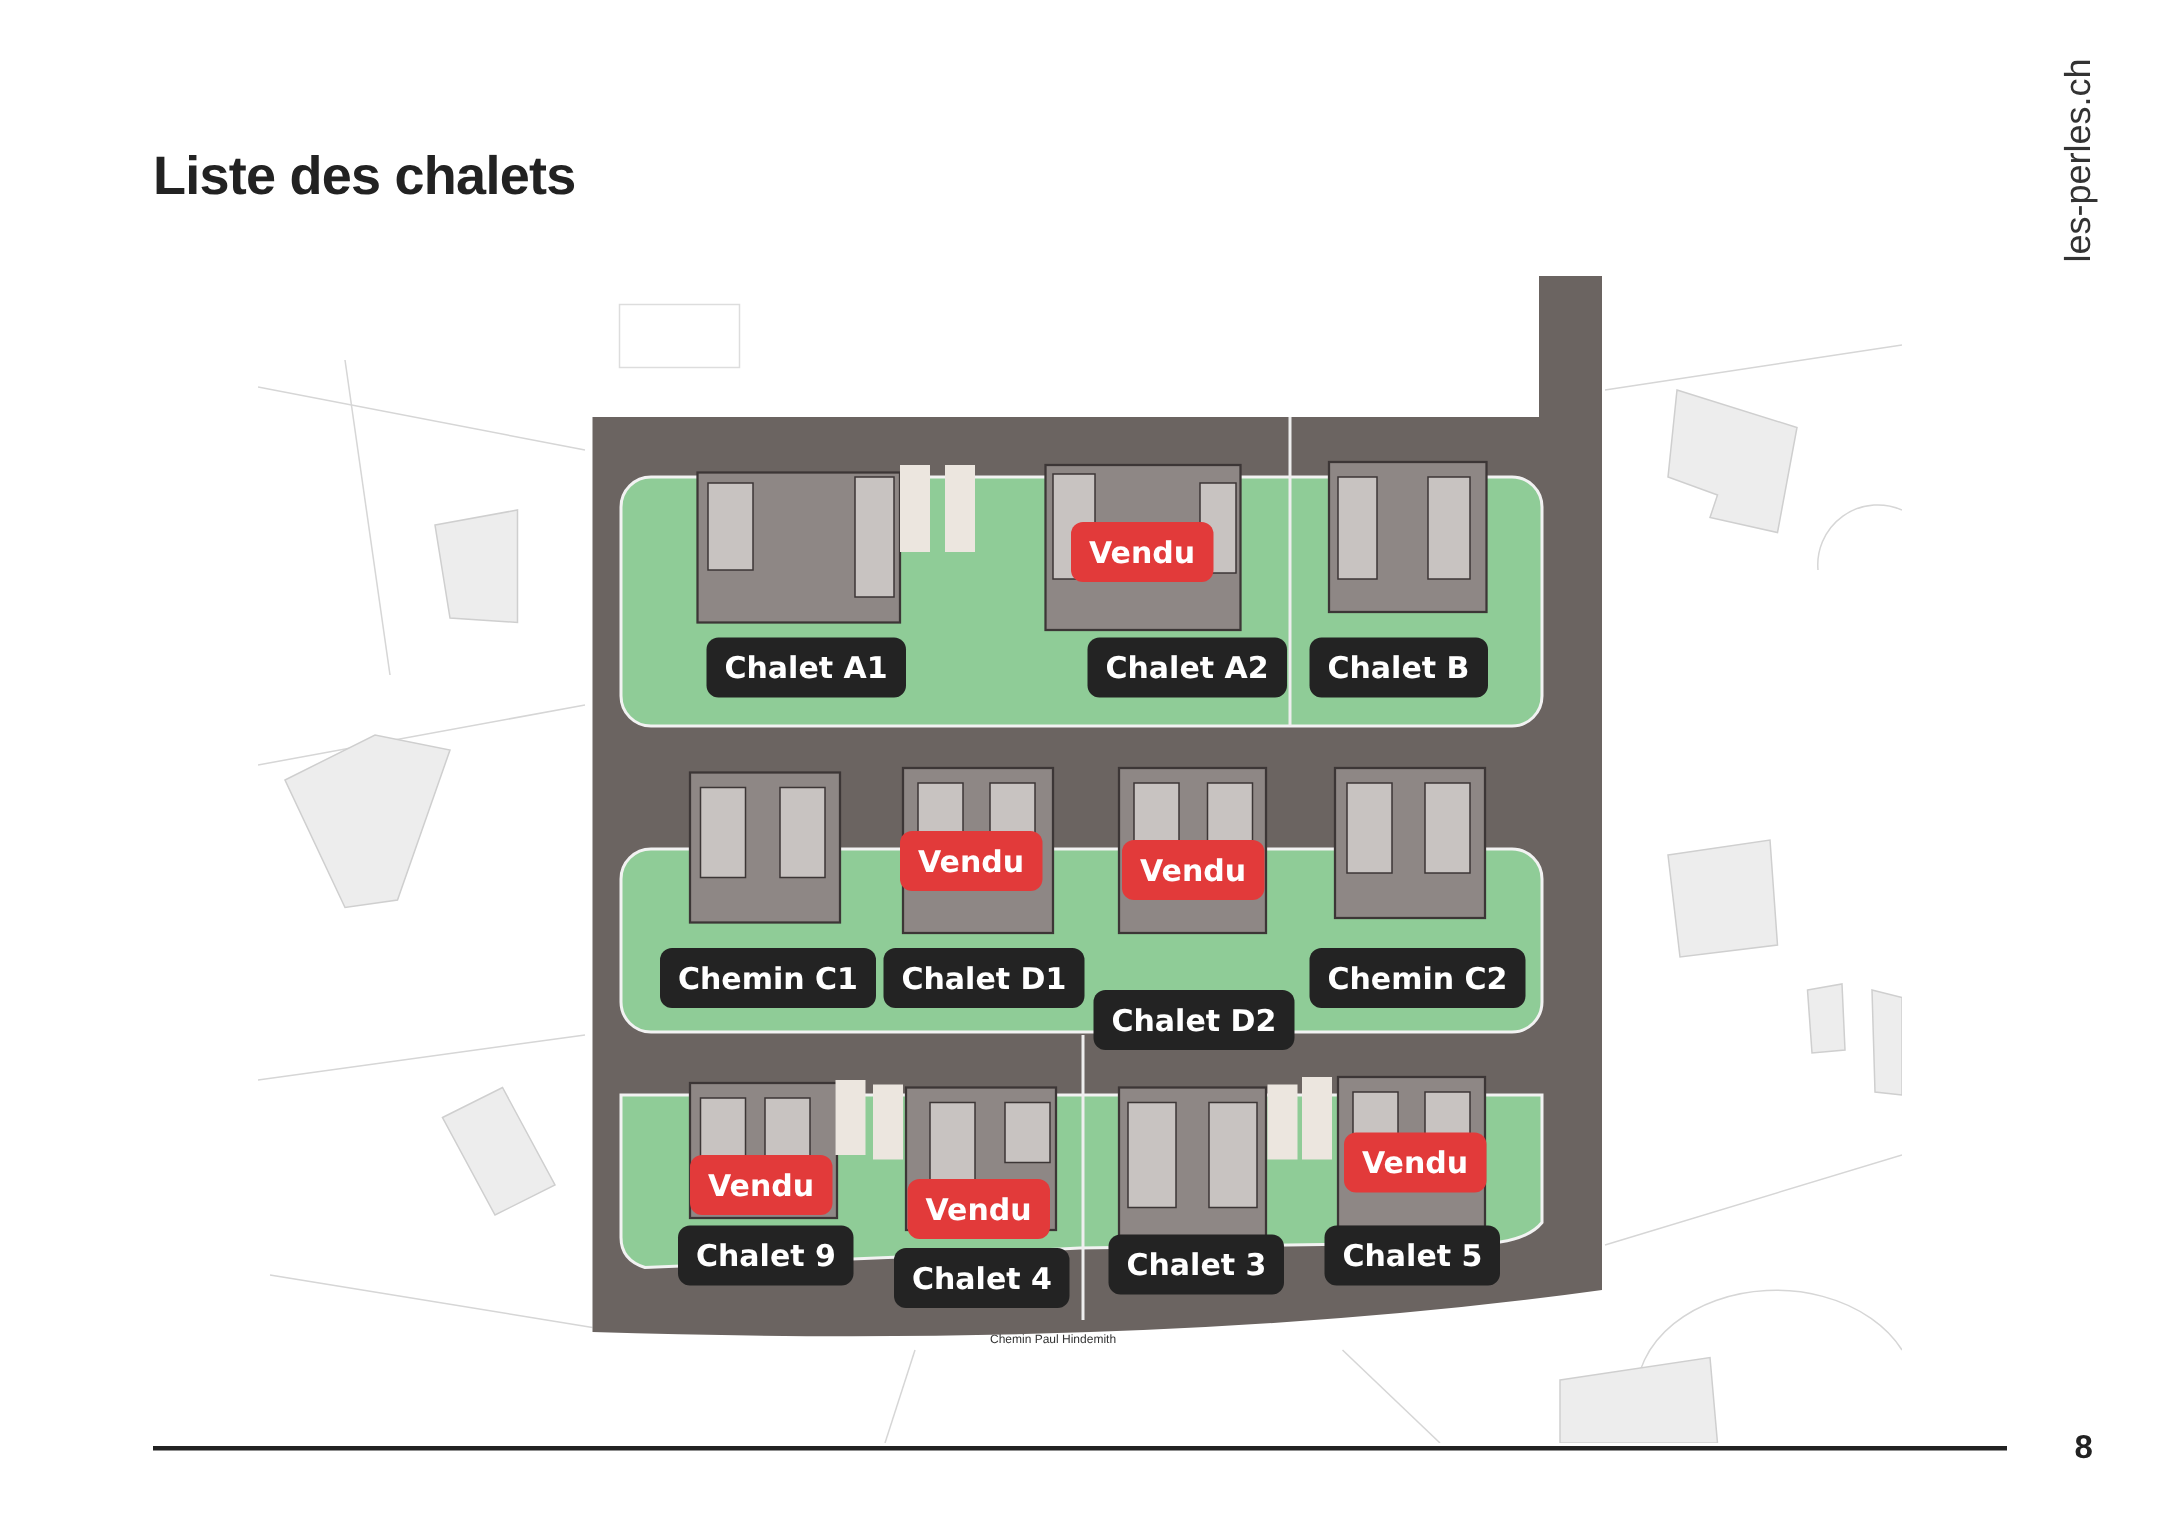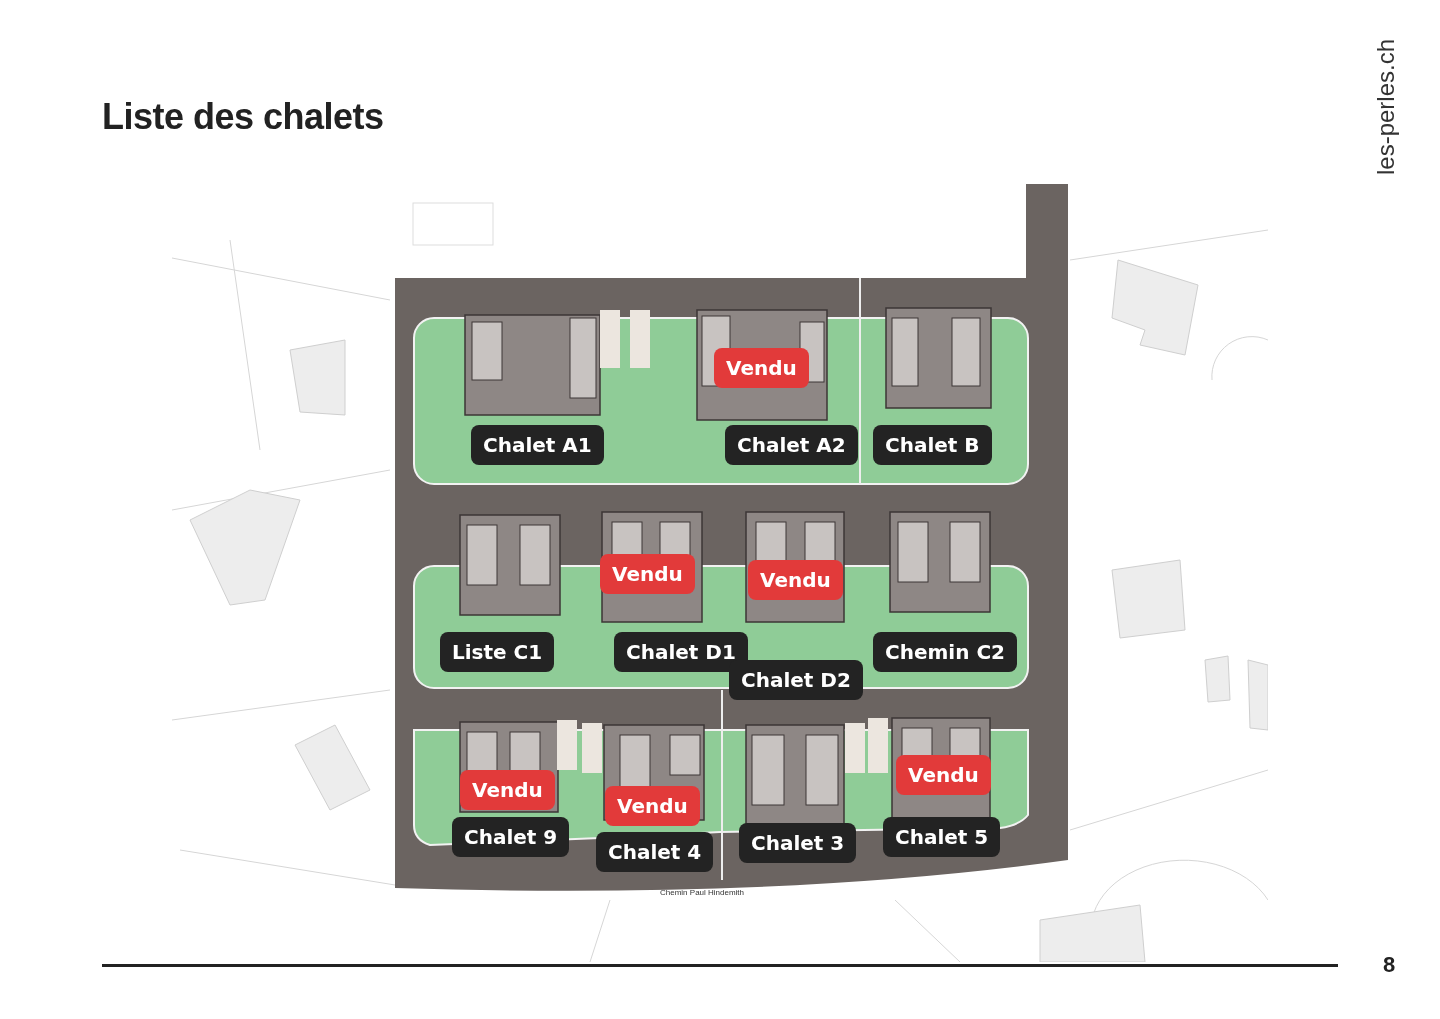--- a/index.html
+++ b/index.html
@@ -104,22 +104,22 @@
   <text x="660" y="895" font-size="8" fill="#333" font-family="Liberation Sans, sans-serif">Chemin Paul Hindemith</text>
 </svg>
 
 <div class="badge sold" style="left:714px;top:348px;">Vendu</div>
 <div class="badge label" style="left:471px;top:425px;">Chalet A1</div>
 <div class="badge label" style="left:689px;top:425px;margin-left:36px;">Chalet A2</div>
 <div class="badge label" style="left:873px;top:425px;">Chalet B</div>
 
 <div class="badge sold" style="left:600px;top:554px;">Vendu</div>
 <div class="badge sold" style="left:748px;top:560px;">Vendu</div>
-<div class="badge label" style="left:440px;top:632px;">Liste C1</div>
-<div class="badge label" style="left:614px;top:632px;">Chalet D1</div>
+<div class="badge label" style="left:440px;top:632px;">Chemin C1</div>
+<div class="badge label" style="left:589px;top:632px;">Chalet D1</div>
 <div class="badge label" style="left:729px;top:660px;text-align:right;">Chalet D2</div>
 <div class="badge label" style="left:873px;top:632px;">Chemin C2</div>
 
 <div class="badge sold" style="left:460px;top:770px;">Vendu</div>
 <div class="badge sold" style="left:605px;top:786px;">Vendu</div>
 <div class="badge sold" style="left:896px;top:755px;">Vendu</div>
 <div class="badge label" style="left:452px;top:817px;">Chalet 9</div>
 <div class="badge label" style="left:596px;top:832px;">Chalet 4</div>
 <div class="badge label" style="left:739px;top:823px;">Chalet 3</div>
 <div class="badge label" style="left:883px;top:817px;">Chalet 5</div>

